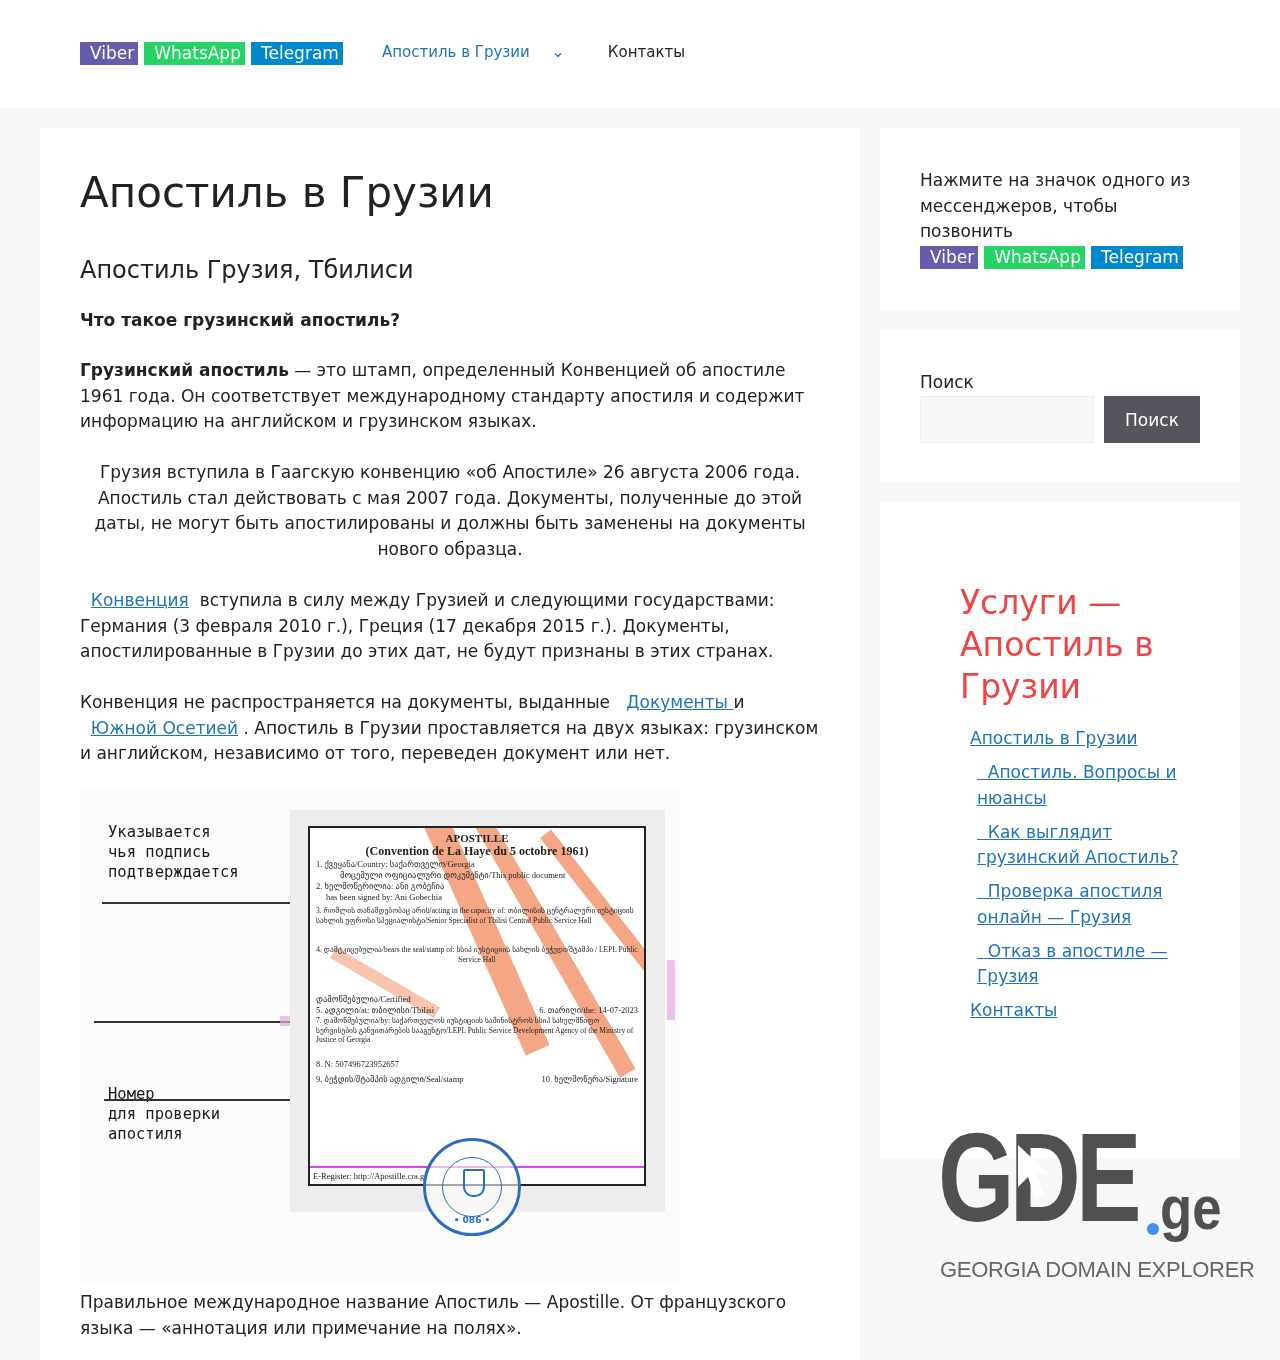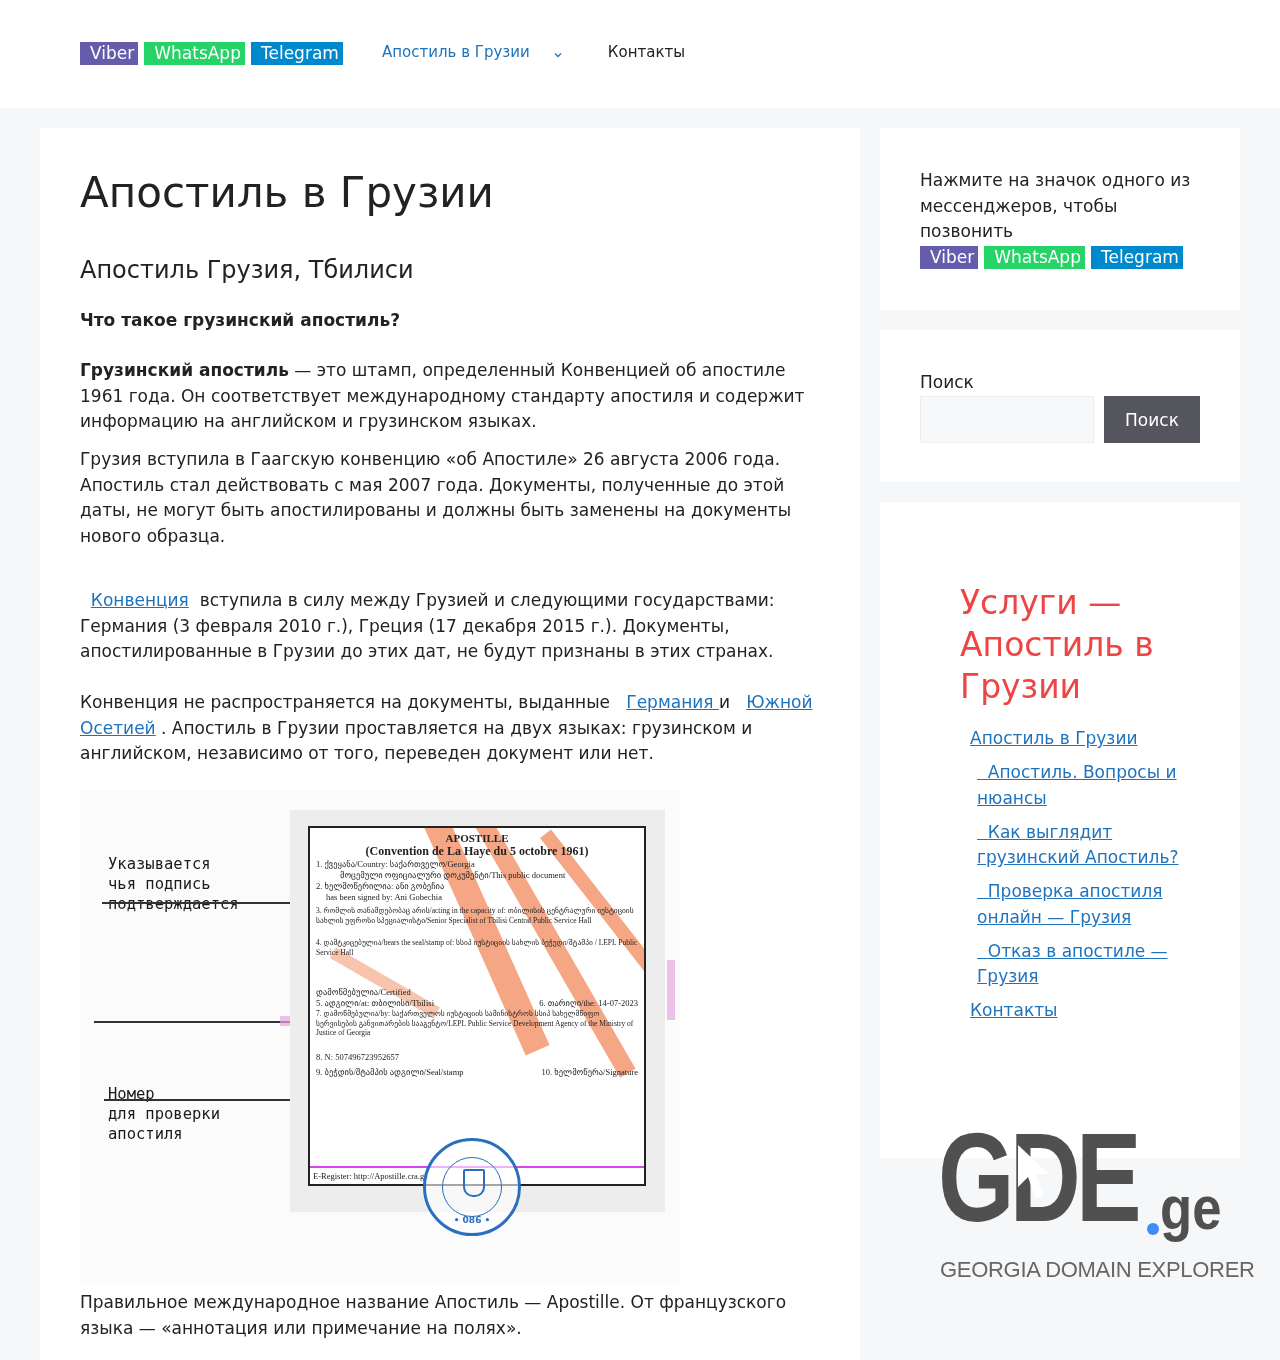--- a/index.html
+++ b/index.html
@@ -46,21 +46,21 @@
     .subtitle {
       position: absolute; left: 40px; top: 127px; font-size: 24px; font-weight: 400;
       color: #222222; line-height: 30px;
     }
     .para {
       position: absolute; left: 40px; width: 740px; font-size: 17px; line-height: 25.6px;
       color: #222222;
     }
     .p-q { top: 180px; font-weight: 700; }
     .p1 { top: 230px; }
-    .p2 { top: 319px; }
+    .p2 { top: 332px; text-align: center; }
     .p3 { top: 460px; }
     .p4 { top: 562px; }
     .p5 { top: 1162px; }
     .bold { font-weight: 700; }
     .inline-link { color: #1e73be; text-decoration: underline; }
 
     
     .figure {
       position: absolute; left: 40px; top: 662px; width: 600px; height: 494px;
       background: #fbfbfc;
@@ -180,24 +180,24 @@
   <h2 class="subtitle">Апостиль Грузия, Тбилиси</h2>
 
   <p class="para p-q">Что такое грузинский апостиль?</p>
 
   <p class="para p1"><span class="bold">Грузинский апостиль</span><span> — это штамп, определенный Конвенцией об апостиле 1961 года. Он соответствует международному стандарту апостиля и содержит информацию на английском и грузинском языках.</span></p>
 
   <p class="para p2">Грузия вступила в Гаагскую конвенцию «об Апостиле» 26 августа 2006 года. Апостиль стал действовать с мая 2007 года. Документы, полученные до этой даты, не могут быть апостилированы и должны быть заменены на документы нового образца.</p>
 
   <p class="para p3">&nbsp;&nbsp;<a class="inline-link">Конвенция</a>&nbsp;<span> вступила в силу между Грузией и следующими государствами: Германия (3 февраля 2010 г.), Греция (17 декабря 2015 г.). Документы, апостилированные в Грузии до этих дат, не будут признаны в этих странах.</span></p>
 
-  <p class="para p4"><span>Конвенция не распространяется на документы, выданные </span>&nbsp;&nbsp;<a class="inline-link">Германия </a><span> и </span>&nbsp;&nbsp;<a class="inline-link">Южной Осетией</a><span> . Апостиль в Грузии проставляется на двух языках: грузинском и английском, независимо от того, переведен документ или нет.</span></p>
+  <p class="para p4"><span>Конвенция не распространяется на документы, выданные </span>&nbsp;&nbsp;<a class="inline-link">Документы </a><span> и </span>&nbsp;&nbsp;<a class="inline-link">Южной Осетией</a><span> . Апостиль в Грузии проставляется на двух языках: грузинском и английском, независимо от того, переведен документ или нет.</span></p>
 
   <figure class="figure">
-    <div class="fig-label" style="left:28px; top:64px;">Указывается
+    <div class="fig-label" style="left:28px; top:32px;">Указывается
 чья подпись
 подтверждается</div>
     <div class="fig-line" style="left:22px; top:112px; width:188px;"></div>
     <div class="fig-arrow" style="left:210px; top:109px;"></div>
 
     <div class="fig-line" style="left:14px; top:231px; width:196px;"></div>
     <div class="fig-arrow" style="left:210px; top:228px;"></div>
 
     <div class="fig-label" style="left:28px; top:246px;margin-top:48px;">Номер
 для проверки
@@ -215,21 +215,21 @@
       <div class="doc-stripe" style="left:230px; top:10px; width:14px; height:220px; transform: rotate(-38deg);"></div>
       <div class="doc-stripe" style="left:20px; top:130px; width:12px; height:120px; transform: rotate(-60deg); opacity:0.5;"></div>
 
       <div class="doc-title">APOSTILLE</div>
       <div class="doc-sub">(Convention de La Haye du 5 octobre 1961)</div>
       <div class="doc-row">1. ქვეყანა/Country: საქართველო/Georgia</div>
       <div class="doc-row" style="padding-left:30px;">მოცემული ოფიციალური დოკუმენტი/This public document</div>
       <div class="doc-row">2. ხელმოწერილია: ანი გობეჩია</div>
       <div class="doc-row" style="padding-left:16px;">has been signed by: Ani Gobechia</div>
       <div class="doc-row" style="font-size:7.5px; line-height:9.5px; margin-top:3px;">3. რომლის თანამდებობაც არის/acting in the capacity of: თბილისის ცენტრალური იუსტიციის სახლის უფროსი სპეციალისტი/Senior Specialist of Tbilisi Central Public Service Hall</div>
-      <div class="doc-row gap" style="font-size:7.5px; line-height:9.5px; margin-top:13px;">4. დამტკიცებულია/bears the seal/stamp of: სსიპ იუსტიციის სახლის ბეჭედი/შტამპი / LEPL Public Service Hall</div>
+      <div class="doc-row gap" style="font-size:7.5px; line-height:9.5px; margin-top:20px;text-align:center;">4. დამტკიცებულია/bears the seal/stamp of: სსიპ იუსტიციის სახლის ბეჭედი/შტამპი / LEPL Public Service Hall</div>
       <div class="doc-row" style="margin-top:30px;">დამოწმებულია/Certified</div>
       <div class="doc-row doc-row-split">
         <span>5. ადგილი/at: თბილისი/Tbilisi</span>
         <span>6. თარიღი/the: 14-07-2023</span>
       </div>
       <div class="doc-row" style="font-size:7.5px; line-height:9.5px;">7. დამოწმებულია/by: საქართველოს იუსტიციის სამინისტროს სსიპ სახელმწიფო სერვისების განვითარების სააგენტო/LEPL Public Service Development Agency of the Ministry of Justice of Georgia</div>
       <div class="doc-row" style="margin-top:14px;">8. N: 507496723952657</div>
       <div class="doc-row doc-row-split" style="margin-top:4px;">
         <span>9. ბეჭდის/შტამპის ადგილი/Seal/stamp</span>
         <span>10. ხელმოწერა/Signature</span>

